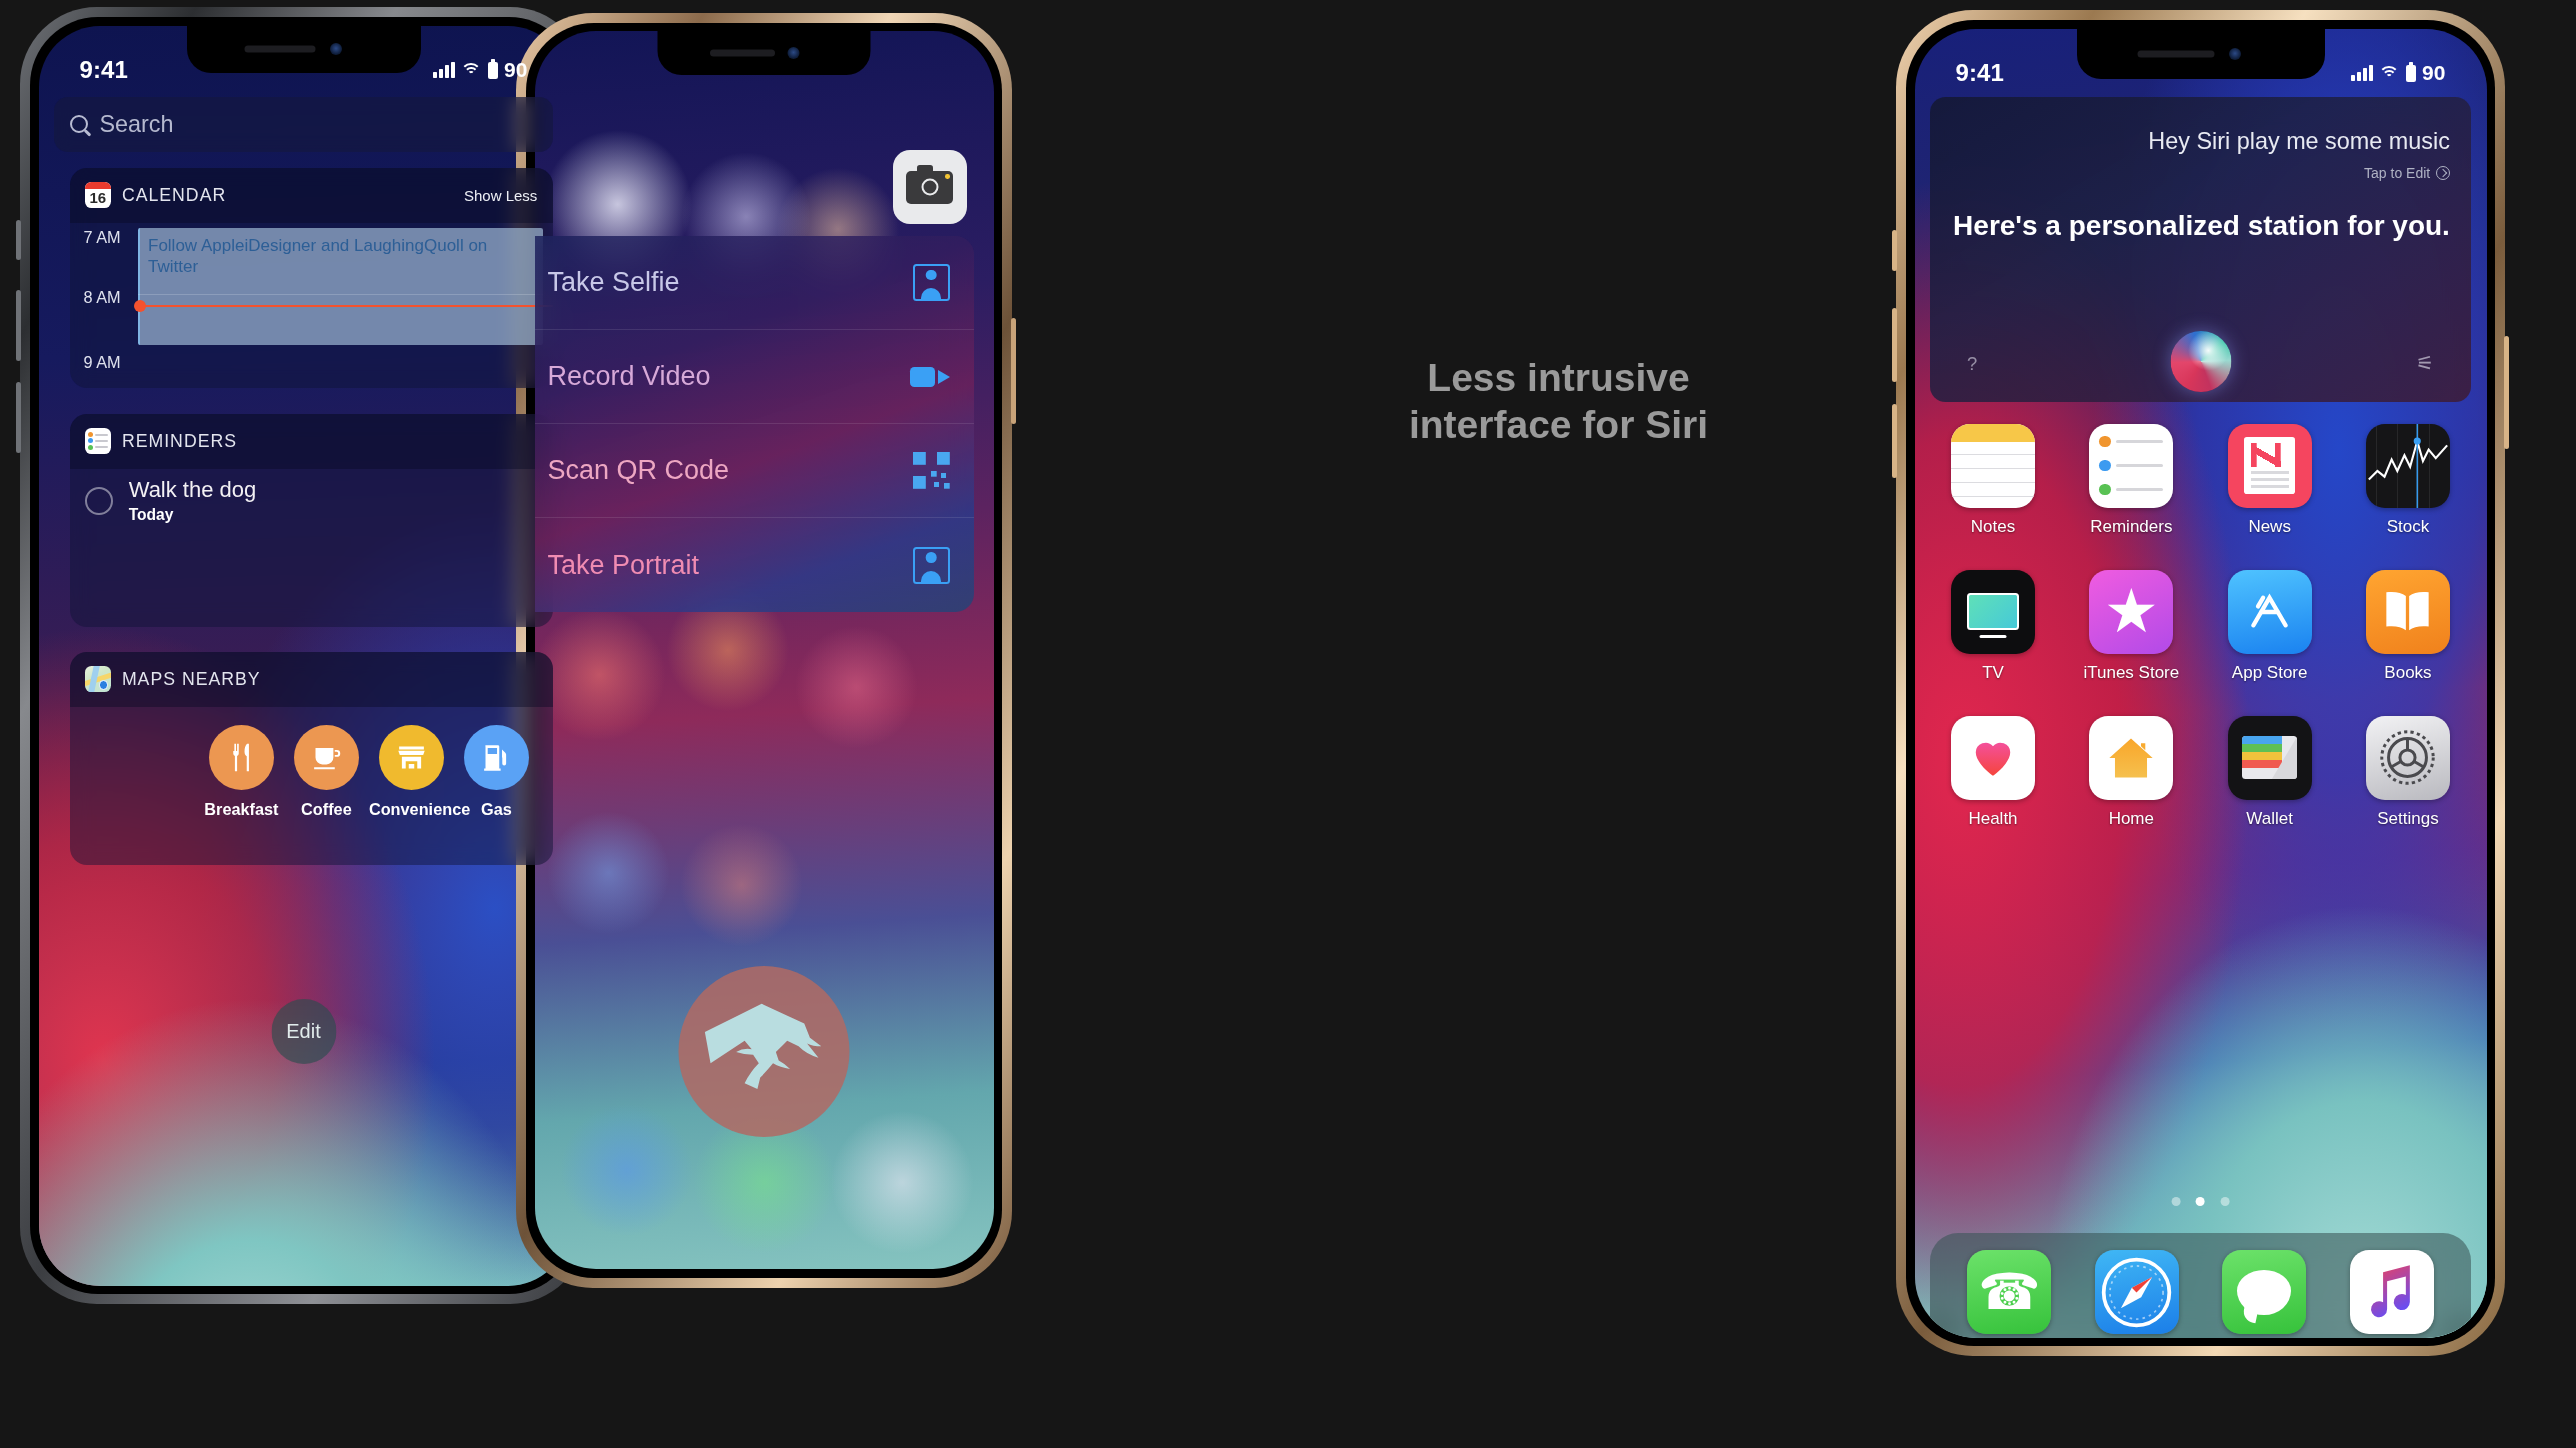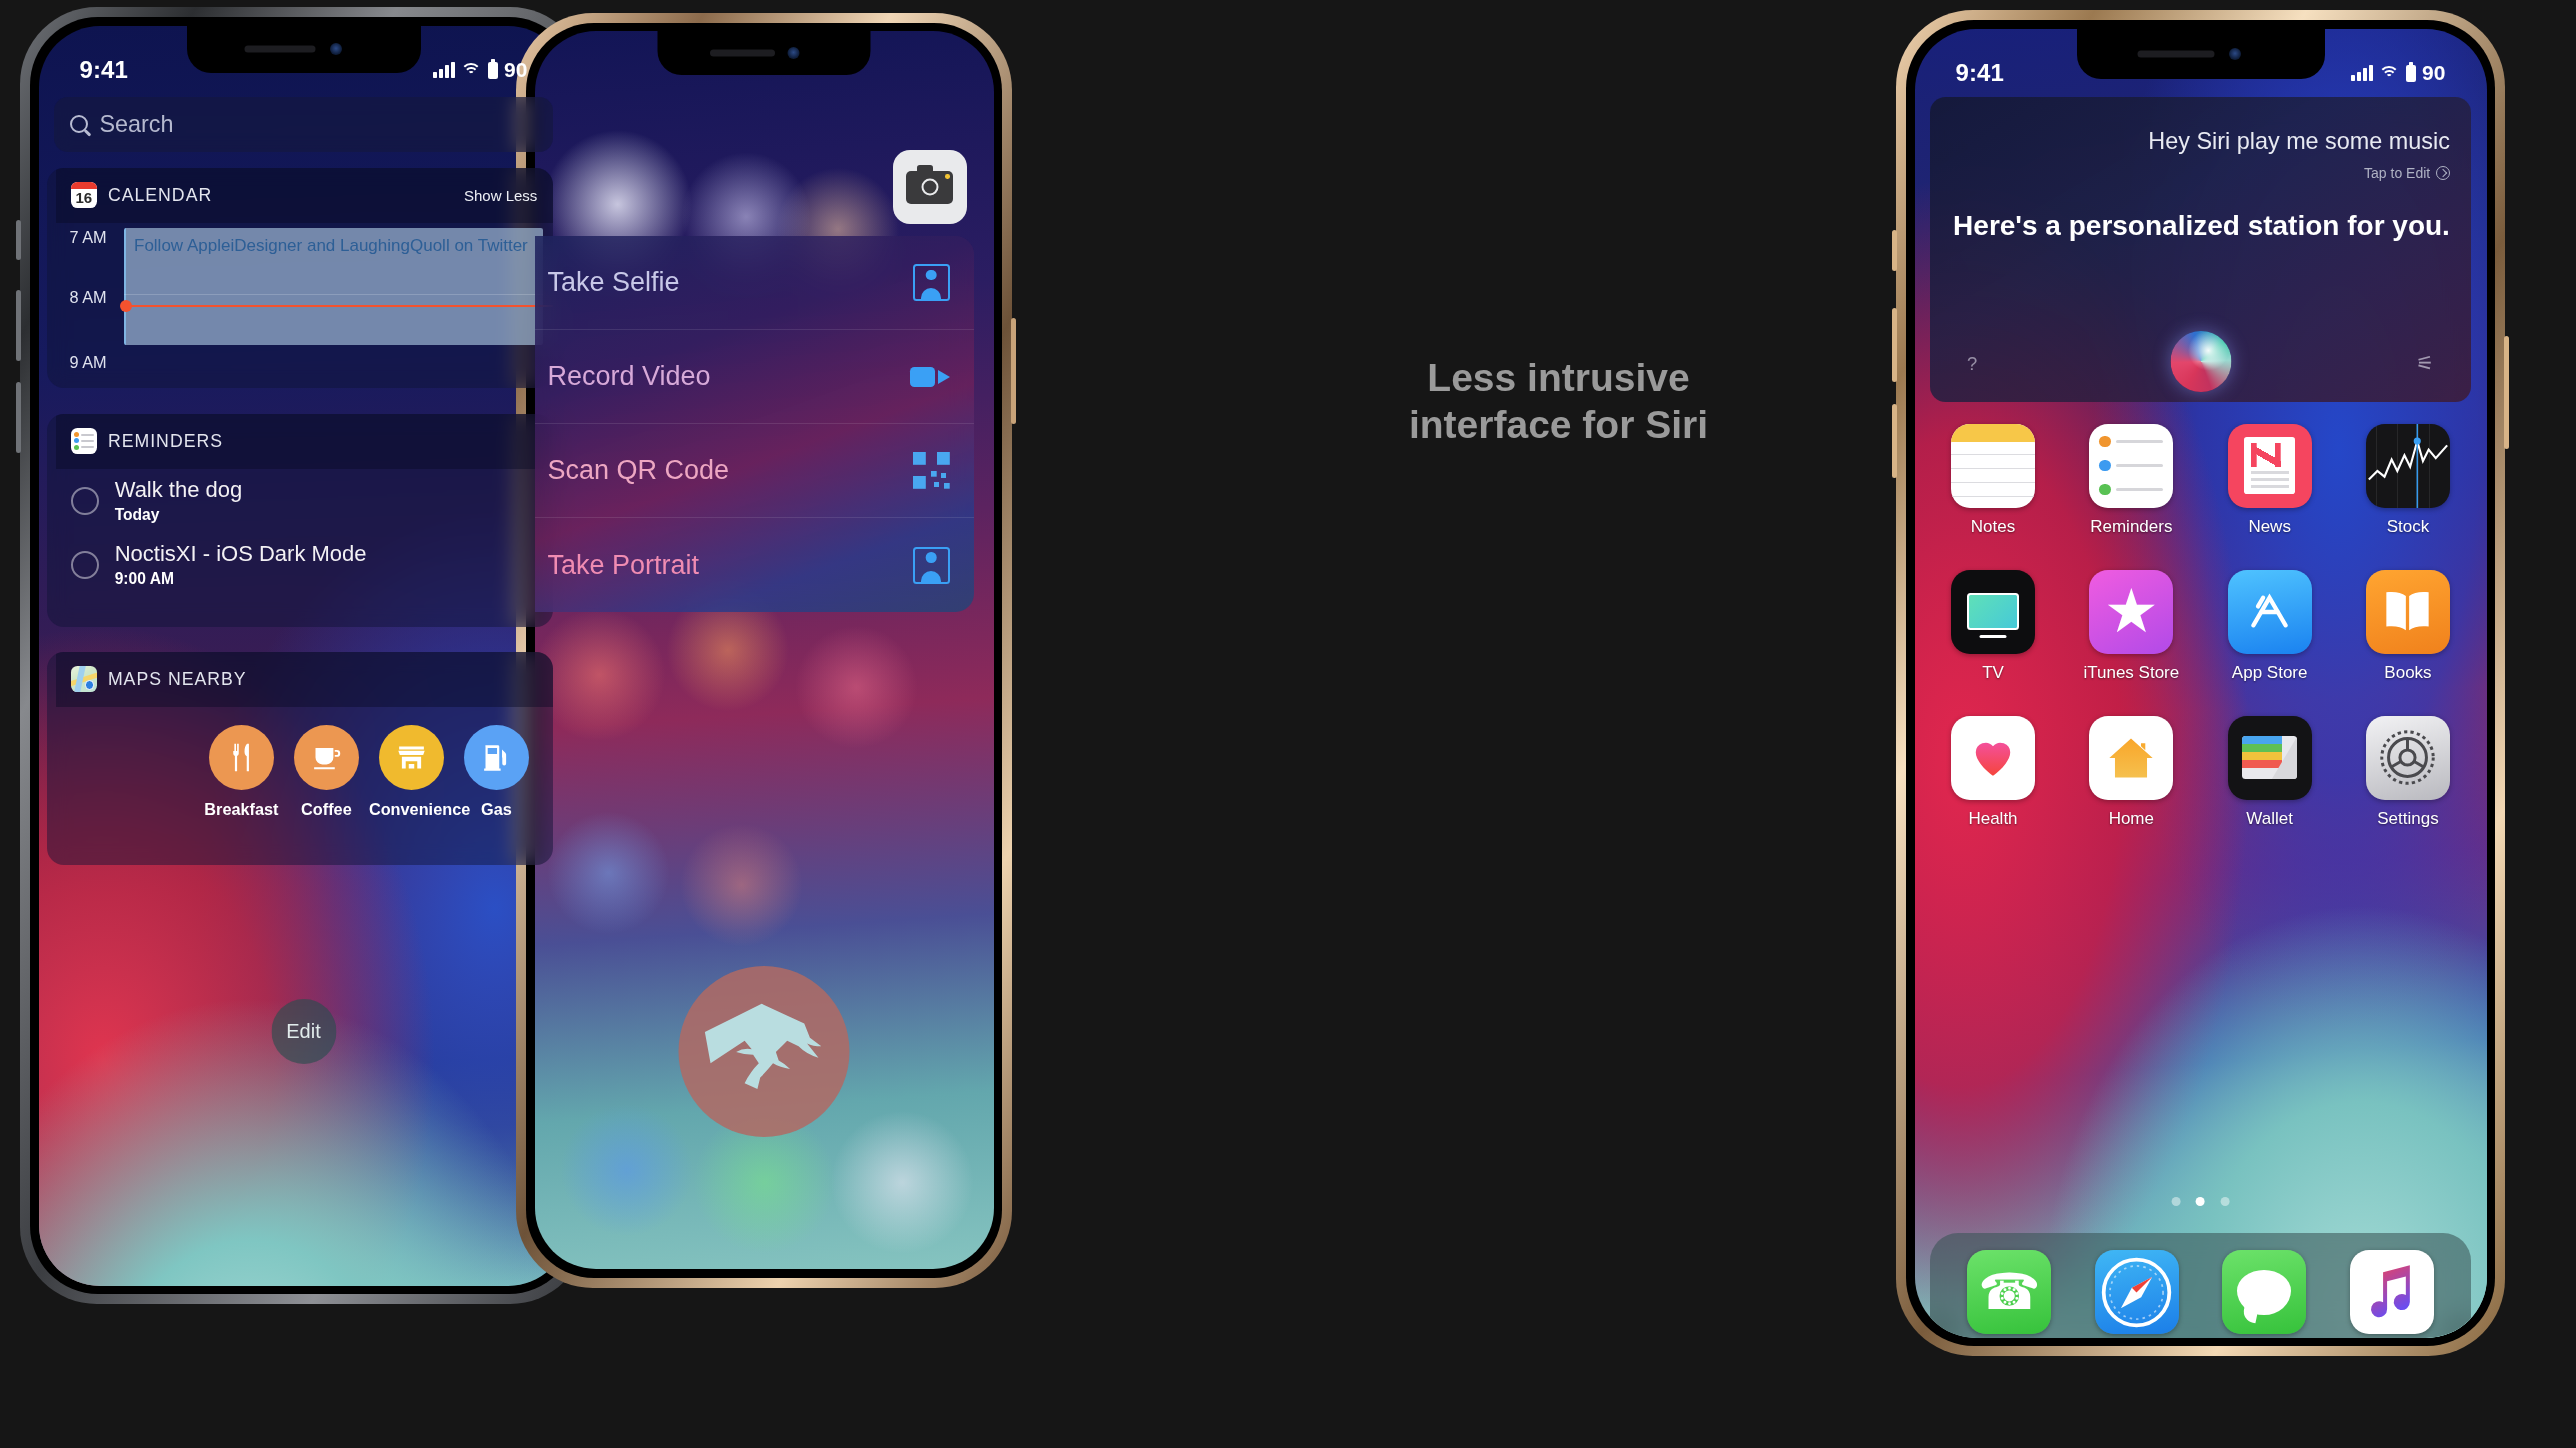--- a/index.html
+++ b/index.html
@@ -65,22 +65,22 @@
   .today { position:absolute; inset:0; padding:0 15.6px; z-index:20; }
   .searchbar { position:absolute; top:71px; left:15.6px; right:15.6px; height:55px;
                background:rgba(20,24,60,.58); border-radius:14px;
                display:flex; align-items:center; gap:11.3px; padding:0 15.6px;
                backdrop-filter:blur(8.5px); }
   .mag { width:18.4px; height:18.4px; border:2.5px solid #b8bcd2; border-radius:50%; position:relative; flex:none; }
   .mag:after { content:''; position:absolute; width:2.5px; height:7.8px; background:#b8bcd2;
                right:-2.8px; bottom:-5.7px; transform:rotate(-45deg); border-radius:1.4px; }
   .searchbar .ph { color:#b5b9cf; font-size:23.4px; }
 
-  .widget { position:absolute; left:8px; right:15.6px; border-radius:17px; overflow:hidden;
-            background:rgba(16,20,54,.46); backdrop-filter:blur(10px);padding-left:9px; }
+  .widget { position:absolute; left:31px; right:15.6px; border-radius:17px; overflow:hidden;
+            background:rgba(16,20,54,.46); backdrop-filter:blur(10px); }
   .wg-head { height:55px; display:flex; align-items:center; gap:11.3px; padding:0 15.6px;
              background:rgba(8,10,35,.42); }
   .wg-ico { width:25.5px; height:25.5px; border-radius:6.4px; flex:none; overflow:hidden; background:#fff; position:relative; }
   .wg-title { color:#e3e5ee; font-size:17.7px; letter-spacing:1px; font-weight:500; }
   .wg-more { margin-left:auto; color:#eef0f6; font-size:15px; }
 
   
   .ic-cal { background:#fff; }
   .ic-cal .bar { position:absolute; top:0; left:0; right:0; height:7px; background:#ea3b2e; }
   .ic-cal .num { position:absolute; top:6.4px; left:0; right:0; text-align:center;
@@ -364,27 +364,20 @@
             </div>
             <div class="wg-title">REMINDERS</div>
           </div>
           <div class="rem-row">
             <div class="rem-circ"></div>
             <div>
               <div class="rem-t1">Walk the dog</div>
               <div class="rem-t2">Today</div>
             </div>
           </div>
-          <div class="rem-row">
-            <div class="rem-circ"></div>
-            <div>
-              <div class="rem-t1">NoctisXI - iOS Dark Mode</div>
-              <div class="rem-t2">9:00 AM</div>
-            </div>
-          </div>
         </div>
 
         <div class="widget" id="map-widget">
           <div class="wg-head">
             <div class="wg-ico ic-map">
               <div class="road"></div>
                 <div class="road2"></div>
                 <div class="pin"></div>
             </div>
             <div class="wg-title">MAPS NEARBY</div>

